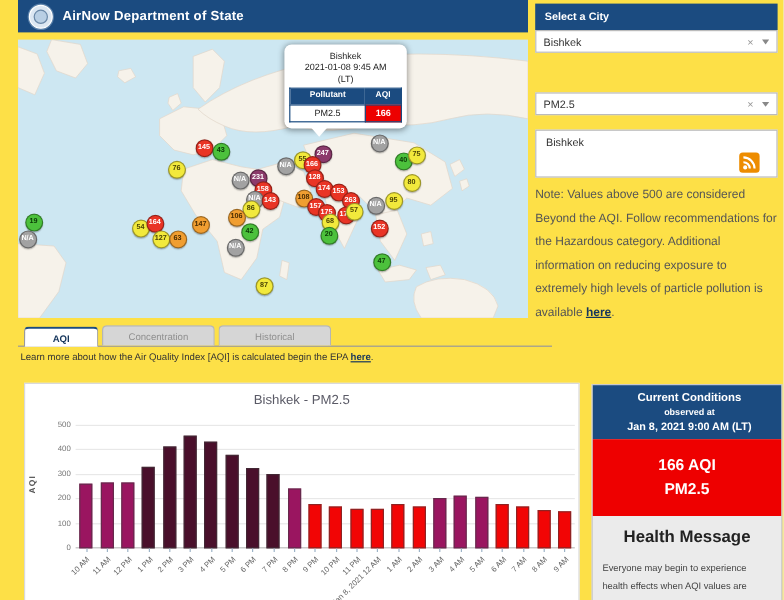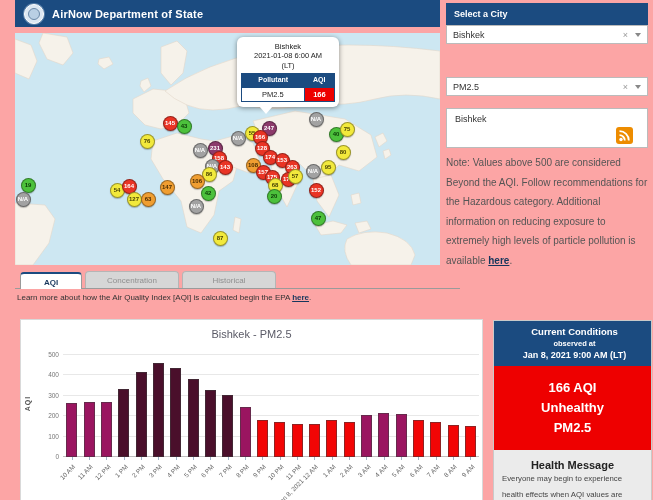--- a/index.html
+++ b/index.html
@@ -1,16 +1,16 @@
 <!DOCTYPE html>
 <html><head>
 <meta charset="utf-8">
 <style>
   html,body{margin:0;padding:0;background:#eceeef;}
-  .page{position:relative;width:653px;height:500px;overflow:hidden;background:#fca5a5;
+  .page{position:relative;width:653px;height:500px;overflow:hidden;background:#fde047;
         font-family:"Liberation Sans",sans-serif;-webkit-font-smoothing:antialiased;}
   
   .header{position:absolute;left:15px;top:0;width:425px;height:27px;background:#1b4b80;
           display:flex;align-items:center;padding-left:9px;box-sizing:border-box;}
   .seal{width:18px;height:18px;border-radius:50%;background:#dce7f2;border:1px solid #fff;
         box-shadow:0 0 0 1px #587fa8;display:flex;align-items:center;justify-content:center;margin-right:8px;}
   .seal-inner{width:10px;height:10px;border-radius:50%;background:#b9cfe4;border:1px solid #6b89a8;}
   .header-title{color:#fff;font-size:11px;font-weight:bold;letter-spacing:.2px;}
   
   .map{position:absolute;left:15px;top:33px;width:425px;height:232px;background:#cde7f2;overflow:hidden;}
@@ -62,21 +62,21 @@
   
   .cond{position:absolute;left:493px;top:320px;width:159px;height:200px;background:#ebebeb;
         border:1px solid #c9c9c9;box-sizing:border-box;}
   .cond-head{background:#1b4b80;color:#fff;text-align:center;padding:5px 0 6px 4px;}
   .cond-head .l1{font-size:9.5px;font-weight:bold;}
   .cond-head .l2{font-size:7.5px;font-weight:bold;margin-top:2px;}
   .cond-head .l3{font-size:9px;font-weight:bold;margin-top:2px;}
   .cond-aqi{background:#ee0000;color:#fff;text-align:center;padding:12px 4px;}
   .cond-aqi div{font-size:13px;font-weight:bold;line-height:1.55;}
   .cond-health{padding:6px 8px;}
-  .health-title{font-size:11px;font-weight:bold;color:#222;text-align:center;margin:3px 0 0 0;}
+  .health-title{font-size:14px;font-weight:bold;color:#222;text-align:center;margin:3px 0 11px 0;}
   .health-text{font-size:7.8px;color:#444;line-height:1.95;}
   
   .side-head{position:absolute;left:446px;width:202px;height:22px;background:#1b4b80;color:#fff;
              font-size:9px;font-weight:bold;line-height:22px;padding-left:8px;box-sizing:border-box;}
   .side-box{position:absolute;left:446px;width:202px;background:#fff;border:1px solid #bbb;
             box-sizing:border-box;font-size:9px;color:#333;}
   .select-box{height:19px;display:flex;align-items:center;padding:0 6px;cursor:pointer;}
   .select-box .val{flex:1;}
   .clear-x{color:#999;font-size:9px;margin-right:7px;cursor:pointer;}
   .caret{width:0;height:0;border-left:3.5px solid transparent;border-right:3.5px solid transparent;
@@ -169,21 +169,21 @@
         <div class="marker mk-red" style="left: 293.5px; top: 149.5px;">152</div>
         <div class="marker mk-green" style="left: 295.5px; top: 177.5px;">47</div>
         <div class="marker mk-green" style="left: 313.5px; top: 93.5px;">40</div>
         <div class="marker mk-yellow" style="left: 324.5px; top: 88.5px;">75</div>
         <div class="marker mk-yellow" style="left: 320.5px; top: 111.5px;">80</div>
         <div class="marker mk-gray" style="left: 293.5px; top: 78.5px;">N/A</div>
       </div>
 
     <div class="popup">
       <div>Bishkek</div>
-      <div>2021-01-08 6:00 AM</div>
+      <div>2021-01-08 9:45 AM</div>
       <div>(LT)</div>
       <table>
         <tbody>
             <tr>
           <th>Pollutant</th>
           <th>AQI</th>
         </tr>
         <tr>
           <td>PM2.5</td>
           <td class="aqi">166</td>
@@ -300,21 +300,20 @@
   </div>
 
   <div class="cond">
     <div class="cond-head">
       <div class="l1">Current Conditions</div>
       <div class="l2">observed at</div>
       <div class="l3">Jan 8, 2021 9:00 AM (LT)</div>
     </div>
     <div class="cond-aqi">
       <div>166 AQI</div>
-      <div>Unhealthy</div>
       <div>PM2.5</div>
     </div>
     <div class="cond-health">
       <div class="health-title">Health Message</div>
       <div class="health-text">Everyone may begin to experience health effects when AQI values are between 151 and 200. Members of sensitive groups may experience more serious health effects.</div>
     </div>
   </div>
 
   <div class="side-head" style="top:3px;">Select a City</div>
   <div class="side-box select-box" style="top:25px;">

